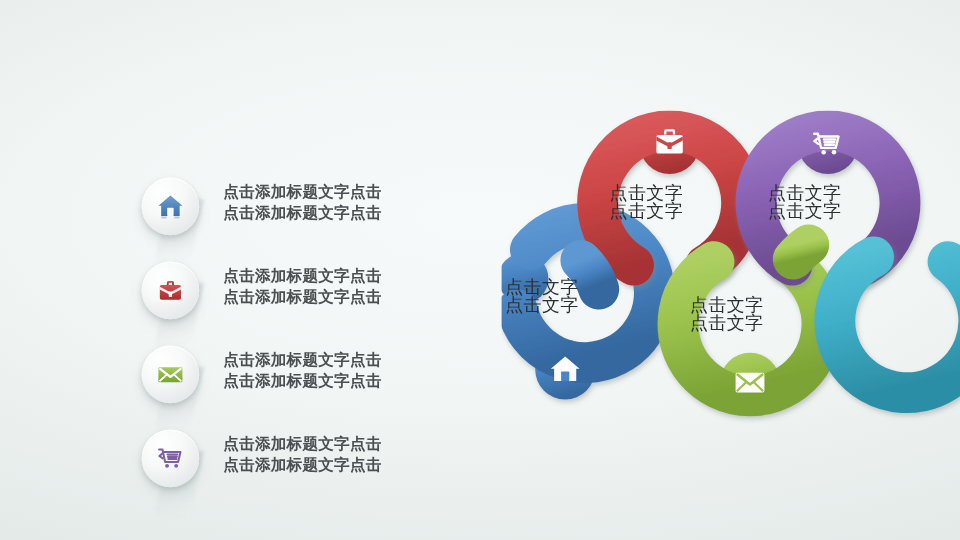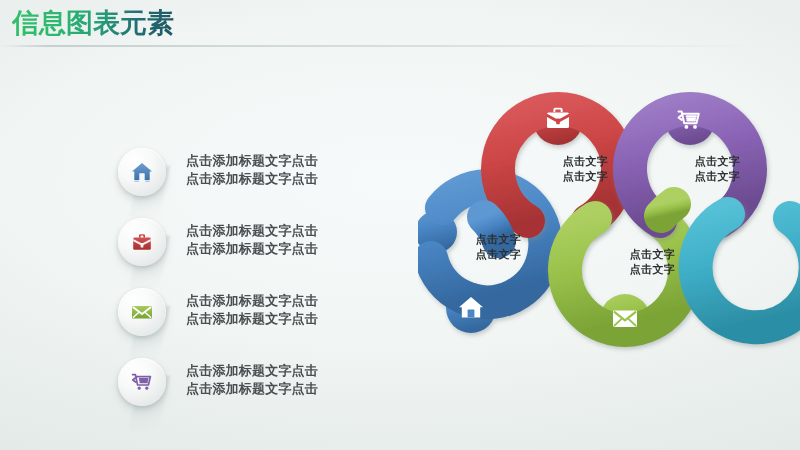--- a/index.html
+++ b/index.html
@@ -133,38 +133,34 @@
     left: 418px;
     top: 92px;
     width: 382px;
     height: 290px;
   }
 
   #infographic svg { display: block; }
 
   .ring-label {
     position: absolute;
-    text-align: right;
-    font-size: 11px;
-    font-weight: bold;
+    text-align: left;
+    font-size: 15px;
+    font-weight: normal;
     color: #2b2f31;
     line-height: 15px;
     letter-spacing: 0.3px;
     white-space: nowrap;
   }
 </style>
 </head>
 <body>
 
 <div id="slide">
 
-  <div id="title-bar">
-    <div id="page-title">信息图表元素</div>
-    <div id="title-divider"></div>
-  </div>
 
   <div id="left-list">
 
     <div class="list-item">
       <div class="icon-disc-wrap">
         <div class="disc-shadow"></div>
         <div class="icon-disc">
           <span>
             <svg width="26" height="26" viewBox="0 0 26 26">
               <defs>

